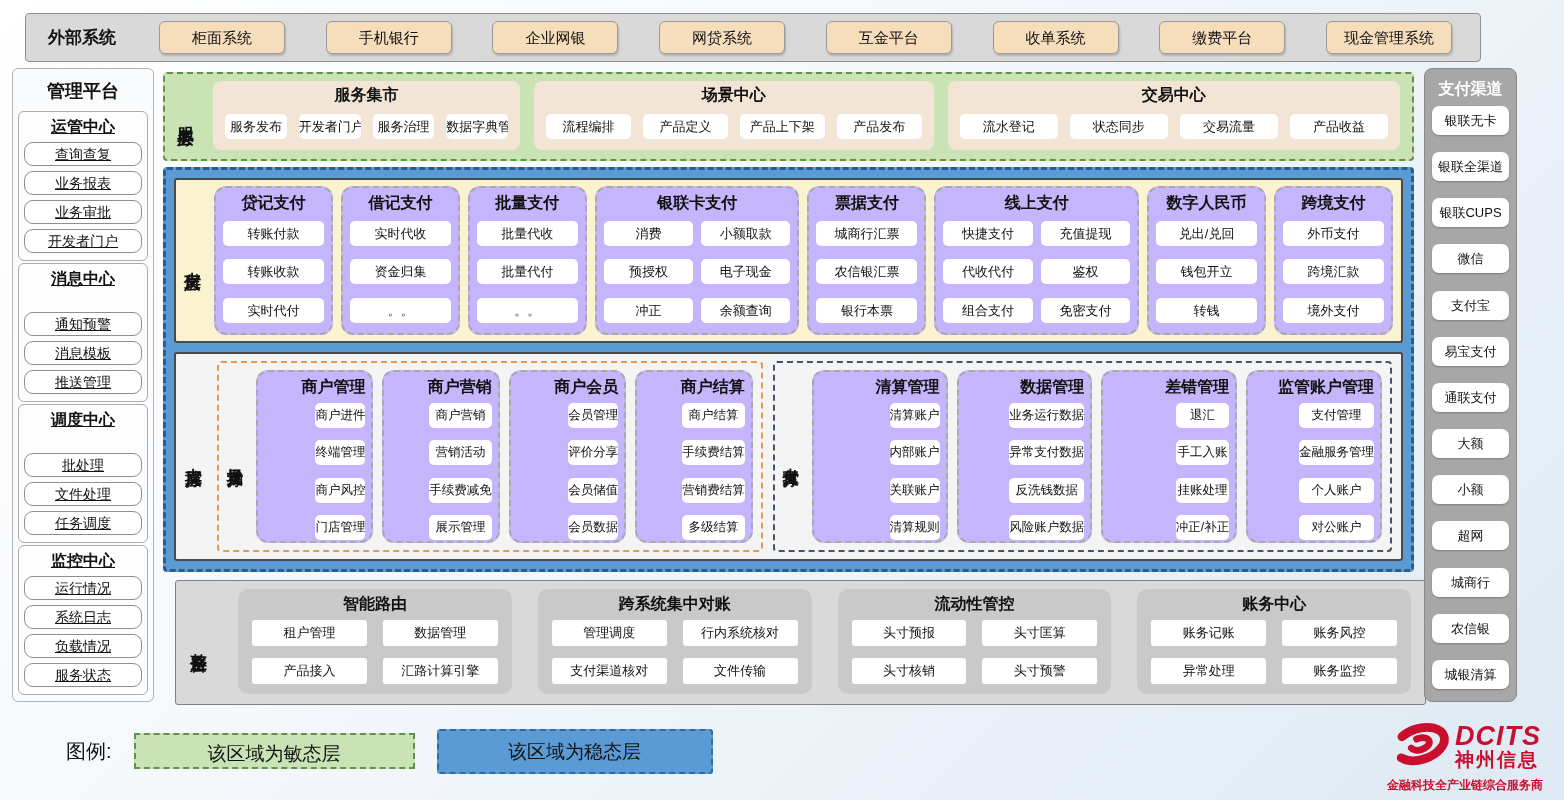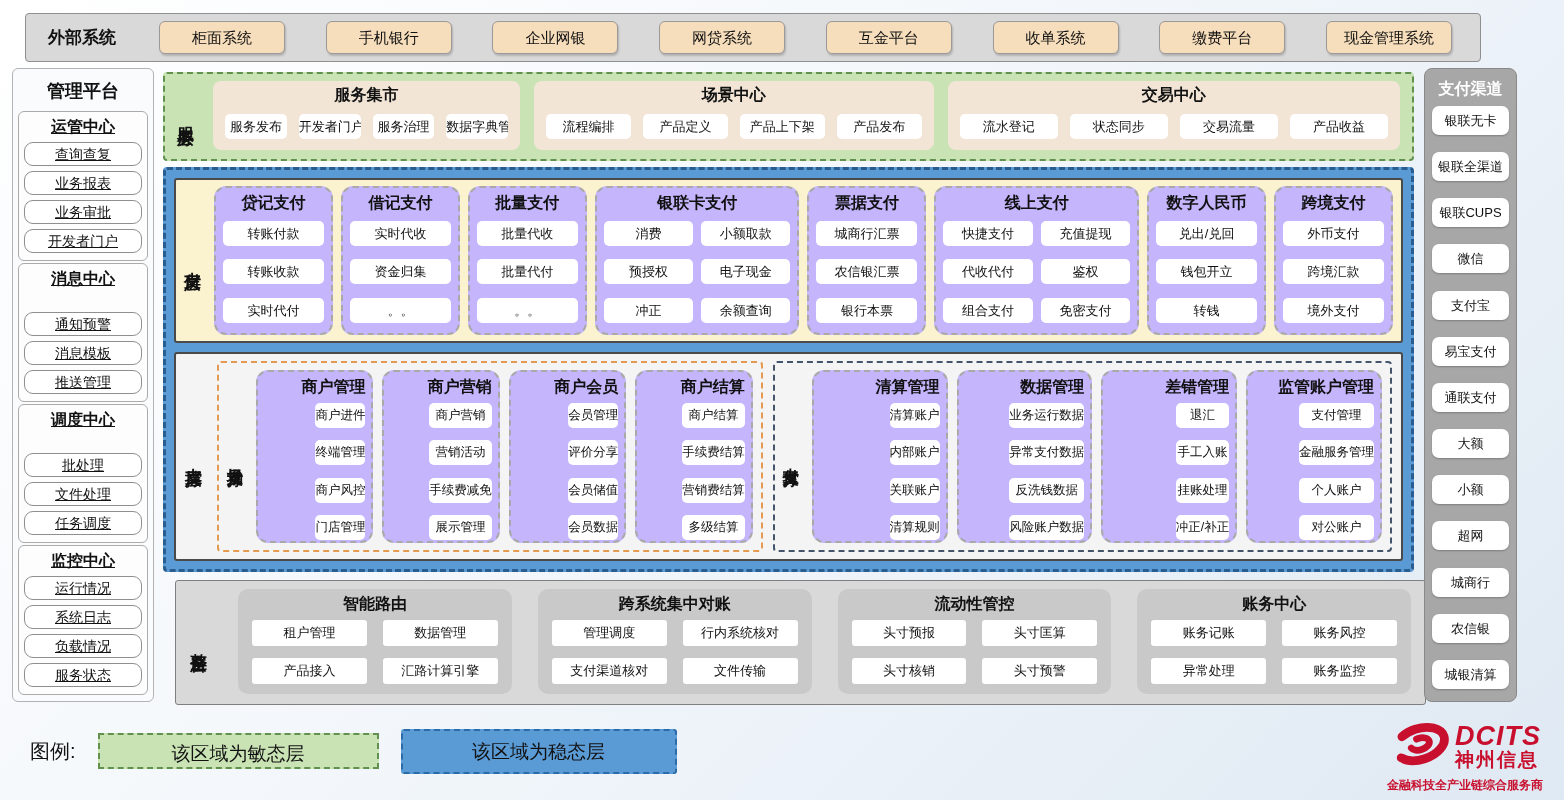--- a/index.html
+++ b/index.html
@@ -129,21 +129,21 @@
   .channel {
     background: #fff; border-radius: 7px; height: 29px; line-height: 29px;
     text-align: center; font-size: 13px; white-space: nowrap; overflow: hidden;
     box-shadow: 0 1px 2px rgba(0,0,0,.25);
   }
   
   .legend {
     position: absolute; left: 30px; top: 727px; height: 48px;
     display: flex; align-items: center; gap: 22px;
   }
-  .legend-label { font-size: 20px; }
+  .legend-label { font-size: 20px; margin-left: 36px; }
   .legend-agile {
     width: 281px; height: 36px; line-height: 38px; text-align: center; font-size: 19px;
     background: #c9e3b5; border: 2px dashed #62914f;
   }
   .legend-stable {
     width: 276px; height: 45px; line-height: 41px; text-align: center; font-size: 19px;
     background: #5b9bd5; border: 2px dashed #2a6ba8; border-radius: 3px;
   }
   
   .logo {

